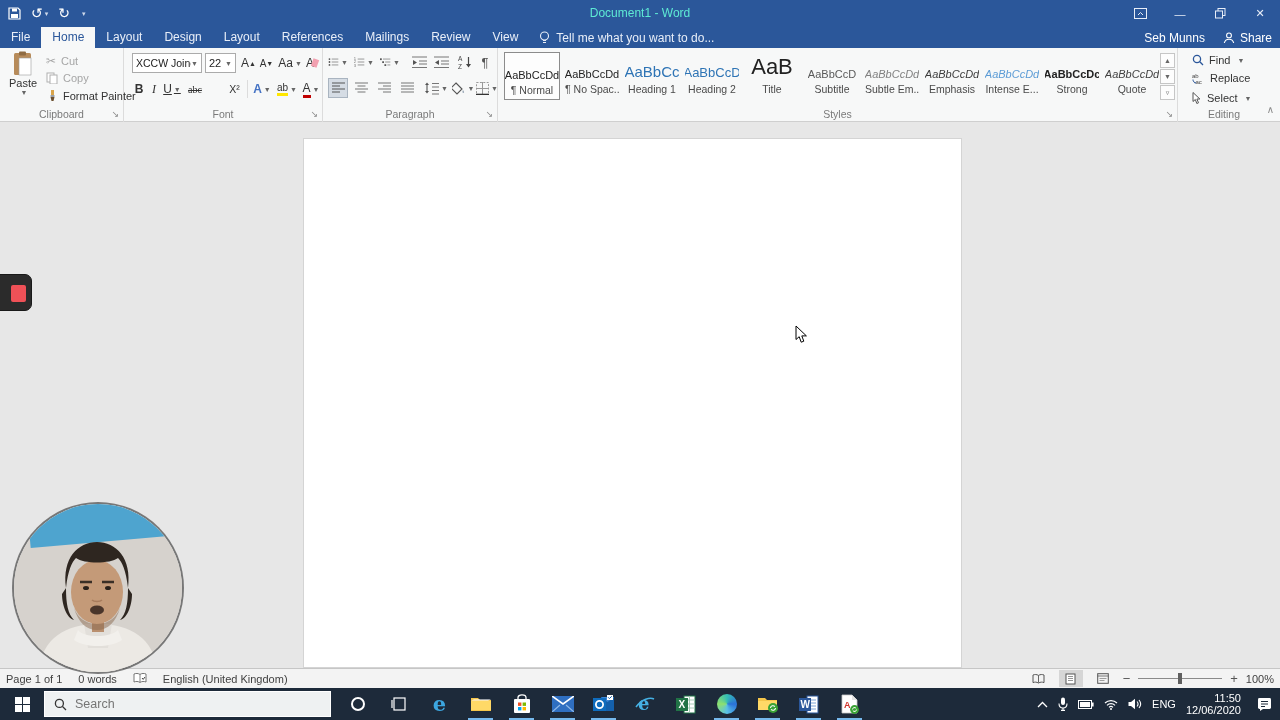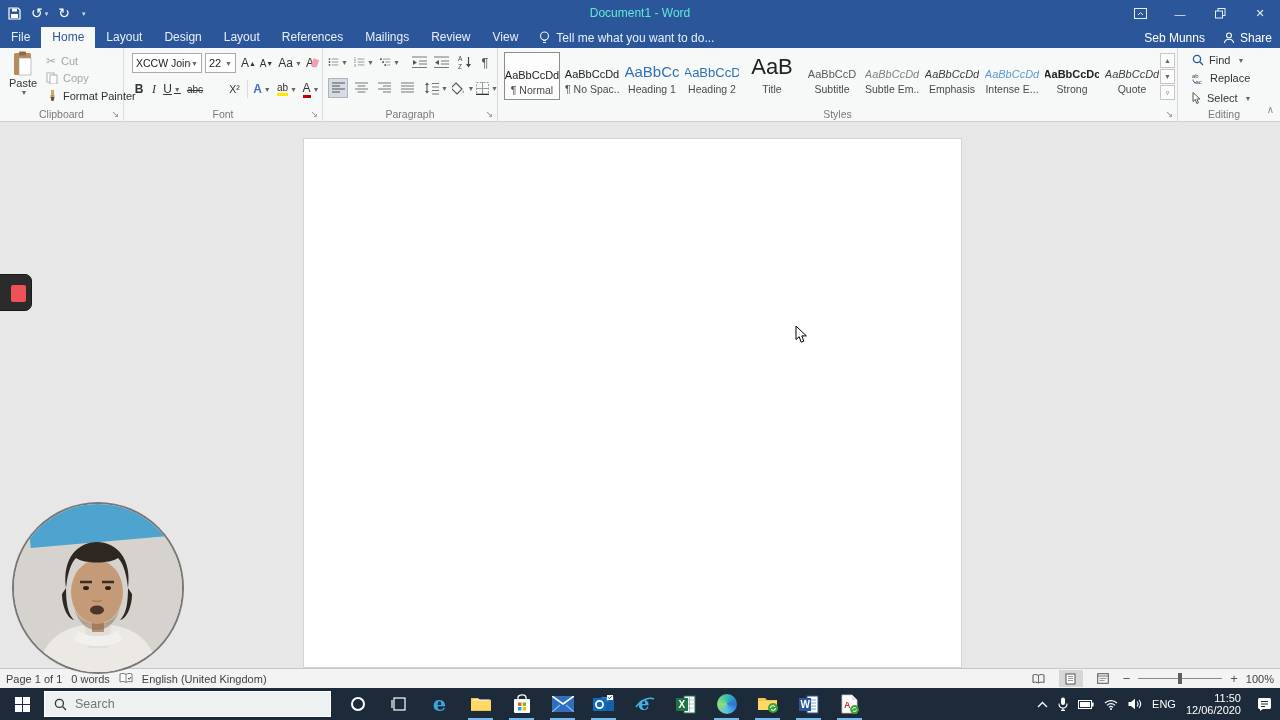--- a/index.html
+++ b/index.html
@@ -74,21 +74,21 @@
 
   .stopbtn { position:absolute; left:-8px; top:152px; width:40px; height:37px; background:#2b2b2b; border:1px solid #191919; border-radius:7px; }
   .stopbtn .redsq { position:absolute; left:18px; top:10px; width:15px; height:17px; background:#ef5157; border-radius:2px; }
 
   .webcam { position:absolute; left:14px; top:382px; width:168px; height:168px; border-radius:50%; overflow:hidden; box-shadow:0 0 0 2px rgba(45,45,45,.6); z-index:5; }
 
   .cursor { position:absolute; left:795px; top:203px; z-index:6; }
 
   
   .statusbar { position:absolute; left:0; top:668px; width:1280px; height:20px; background:#f3f3f3; border-top:1px solid #c6c6c6; font-size:11px; color:#3f3f3f; }
-  .sb-left { position:absolute; left:6px; top:0; height:19px; display:flex; align-items:center; gap:9px; }
+  .sb-left { position:absolute; left:6px; top:0; height:19px; display:flex; align-items:center; gap:16px; }
   .sb-right { position:absolute; right:6px; top:0; height:19px; display:flex; align-items:center; gap:8px; }
   .viewbtn { width:24px; height:17px; display:flex; align-items:center; justify-content:center; }
   .viewbtn.active { background:#d6d6d6; }
   .zoomtrack { position:relative; width:84px; height:17px; }
   .zoomtrack .line { position:absolute; left:0; right:0; top:8px; height:1px; background:#8a8a8a; }
   .zoomtrack .handle { position:absolute; left:40px; top:3px; width:4px; height:11px; background:#5f5f5f; }
   .zsign { color:#555; font-size:13px; }
 
   
   .taskbar { position:absolute; left:0; top:688px; width:1280px; height:32px; background:#1d2a3a; display:flex; align-items:center; }
@@ -234,21 +234,21 @@
       <div class="fbtn" style="left:8px;top:31px;width:14px;">
           <b>B</b>
         </div>
       <div class="fbtn" style="left:24px;top:31px;width:12px;font-family:'Liberation Serif',serif;font-style:italic;">
           <span>I</span>
         </div>
       <div class="fbtn" style="left:38px;top:31px;width:20px;text-decoration:underline;">
           <span>U</span>
           <span class="arrow" style="text-decoration:none;">▼</span>
         </div>
-      <div class="fbtn" style="left:60px;top:31px;width:22px;text-decoration:line-through;font-size:10px;">
+      <div class="fbtn" style="left:60px;top:31px;width:22px;text-decoration:line-through;font-size:10px;font-family:Liberation Serif, serif;">
           <span>abc</span>
         </div>
       <div class="fbtn" style="left:84px;top:31px;width:17px;font-size:10.5px;margin-top:44px;">
           <span>X₂</span>
         </div>
       <div class="fbtn" style="left:102px;top:31px;width:17px;font-size:10.5px;">
           <span>X²</span>
         </div>
       <div style="position:absolute;left:123px;top:32px;width:1px;height:18px;background:#dcdcdc;"></div>
       <div class="fbtn" style="left:127px;top:31px;width:22px;color:#4472c4;">

